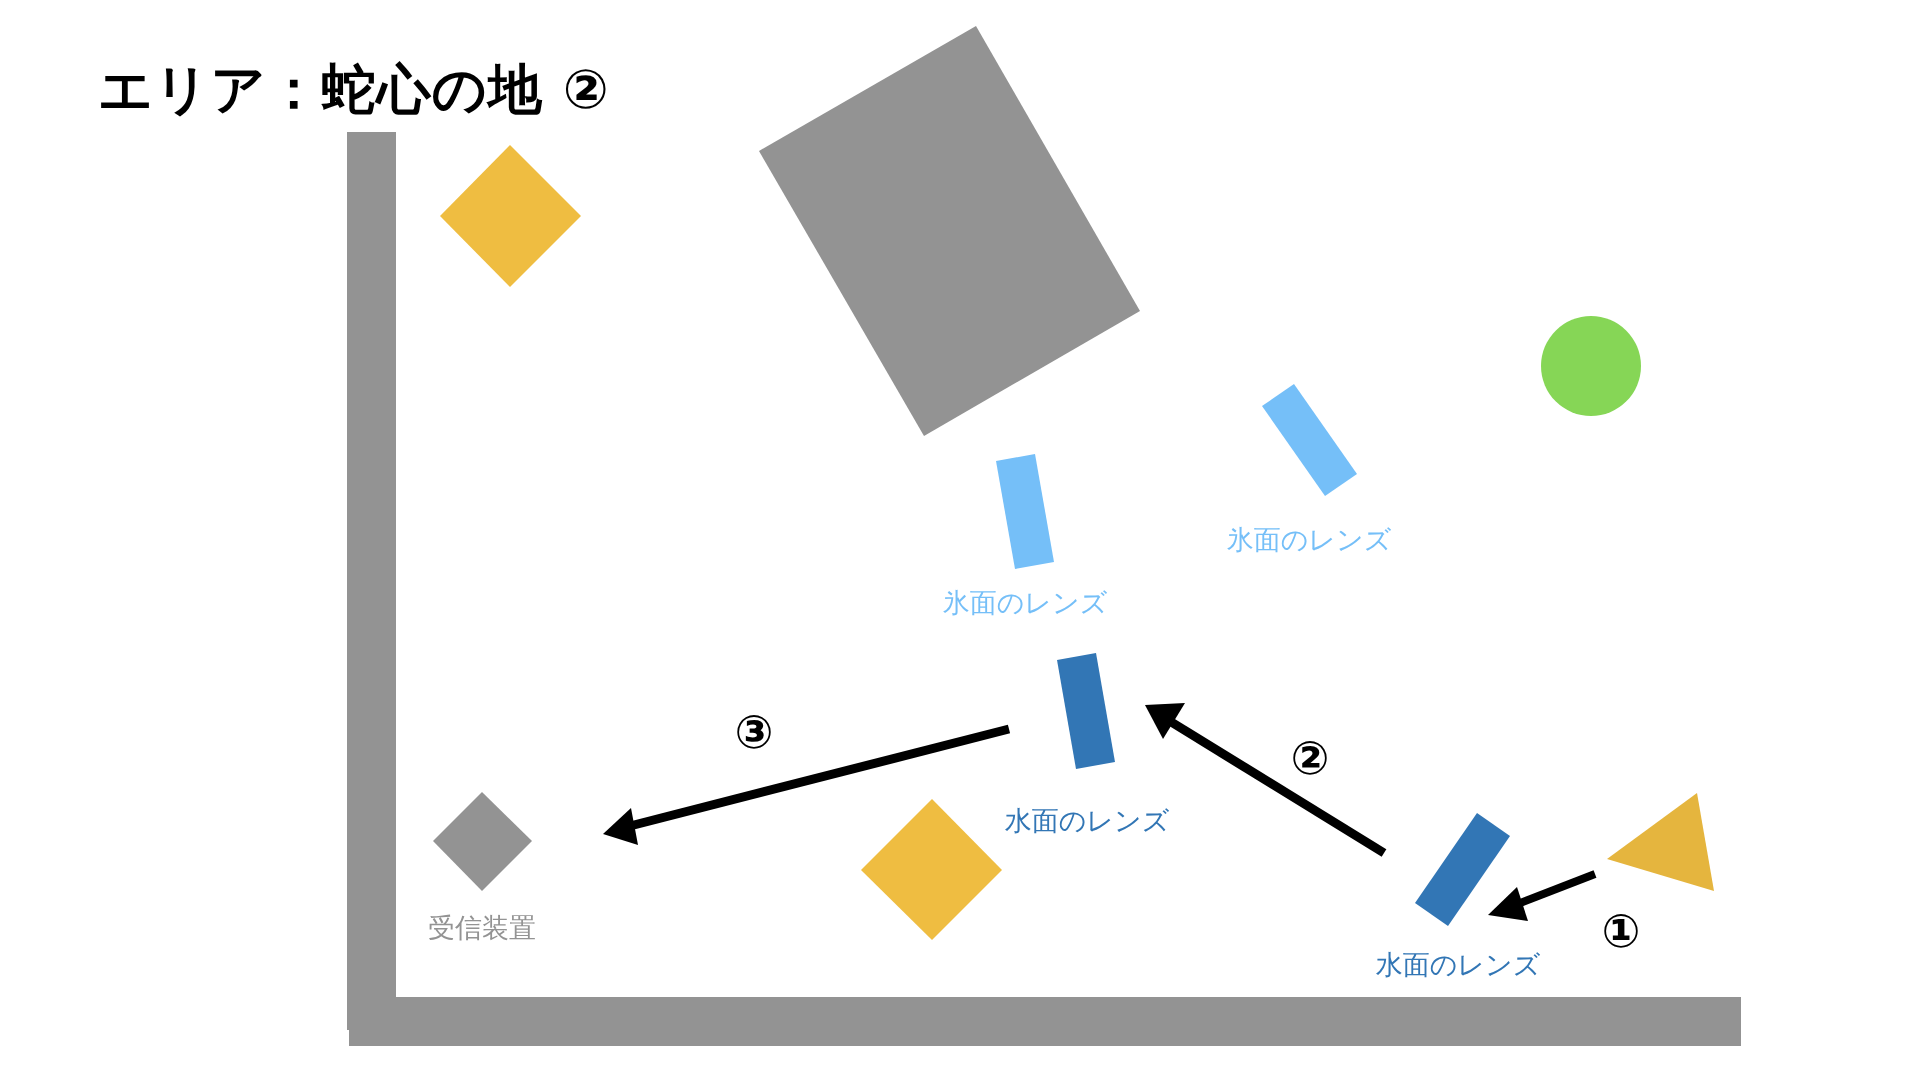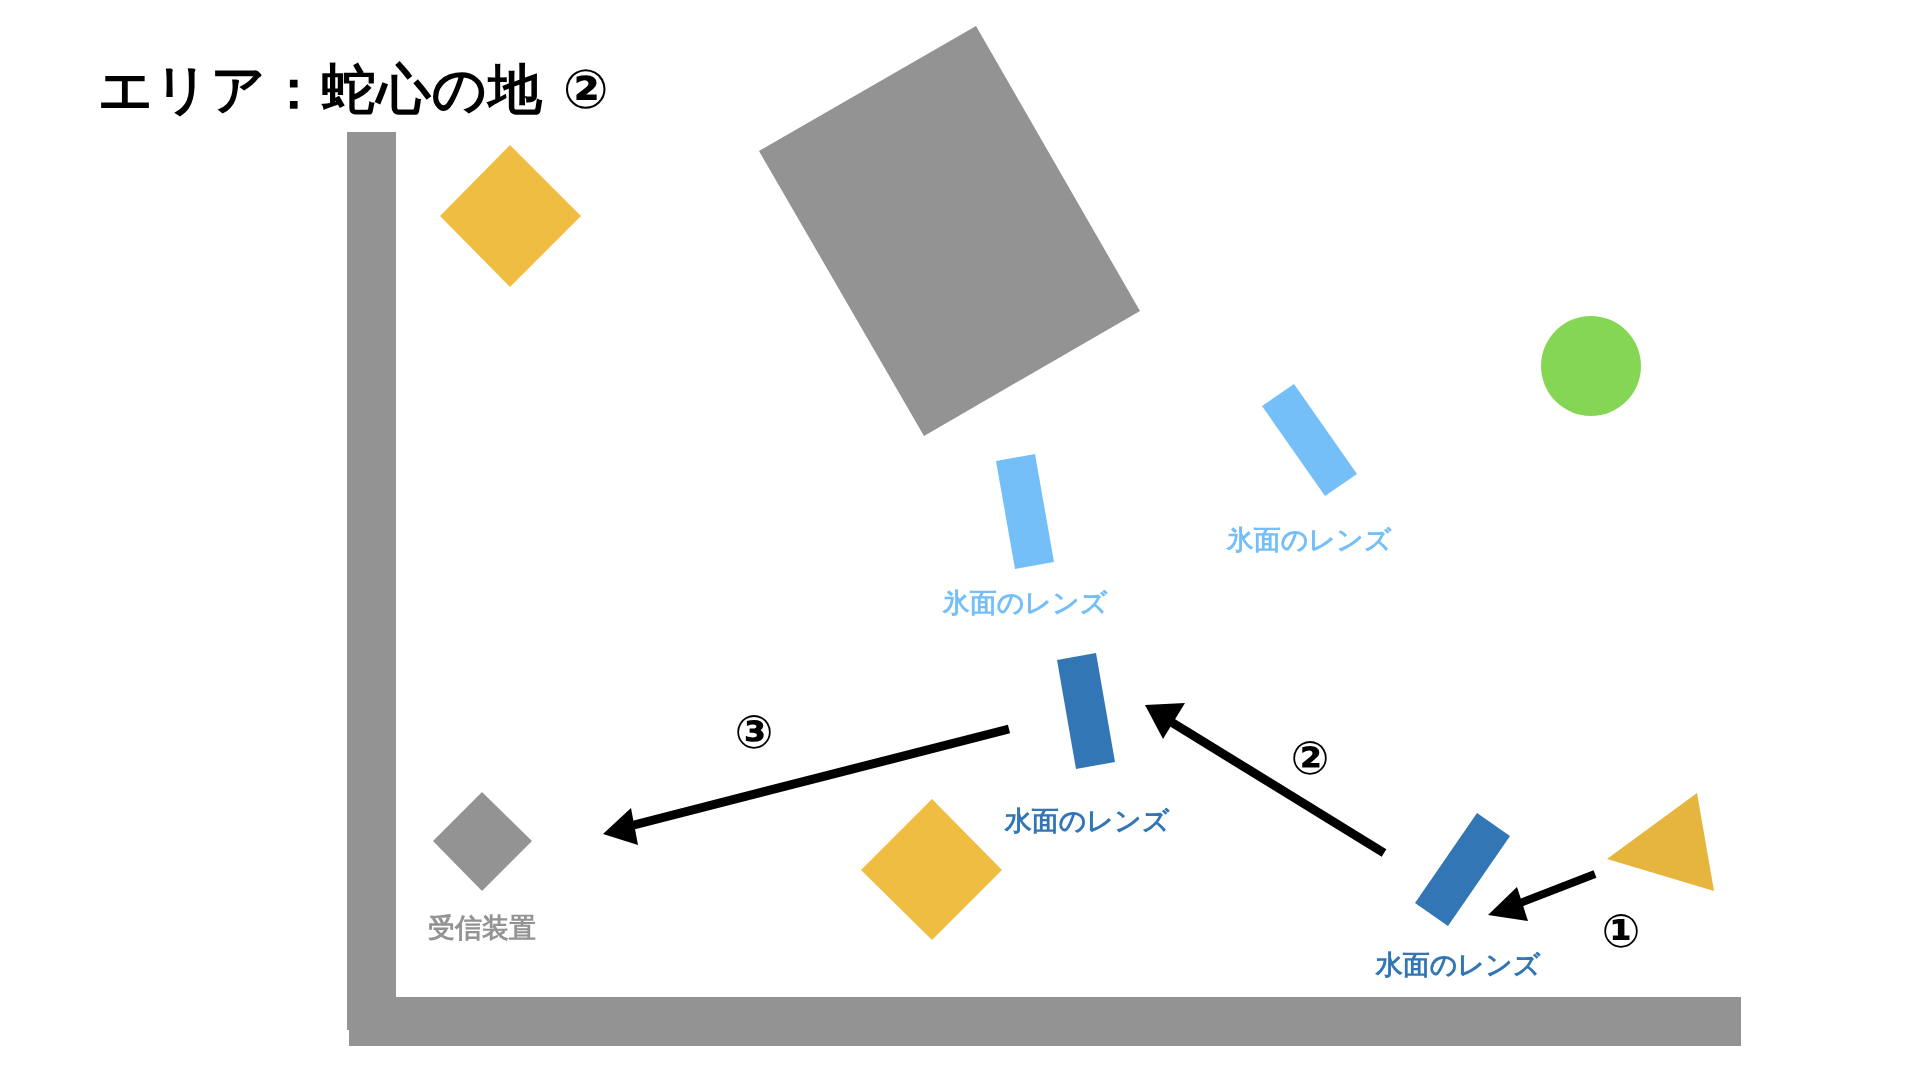--- a/index.html
+++ b/index.html
@@ -24,21 +24,21 @@
       font-weight: bold;
       font-size: 54px;
       line-height: 64px;
       color: #000000;
       white-space: nowrap;
       letter-spacing: 1px;
     }
     .label {
       position: absolute;
       font-family: "DejaVu Sans", "Liberation Sans", sans-serif;
-      font-weight: bold;
+      font-weight: normal;
       font-size: 27px;
       line-height: 32px;
       white-space: nowrap;
       transform: translateX(-50%);
     }
     .step {
       position: absolute;
       font-family: "DejaVu Sans", "Liberation Sans", sans-serif;
       font-weight: bold;
       font-size: 46px;

